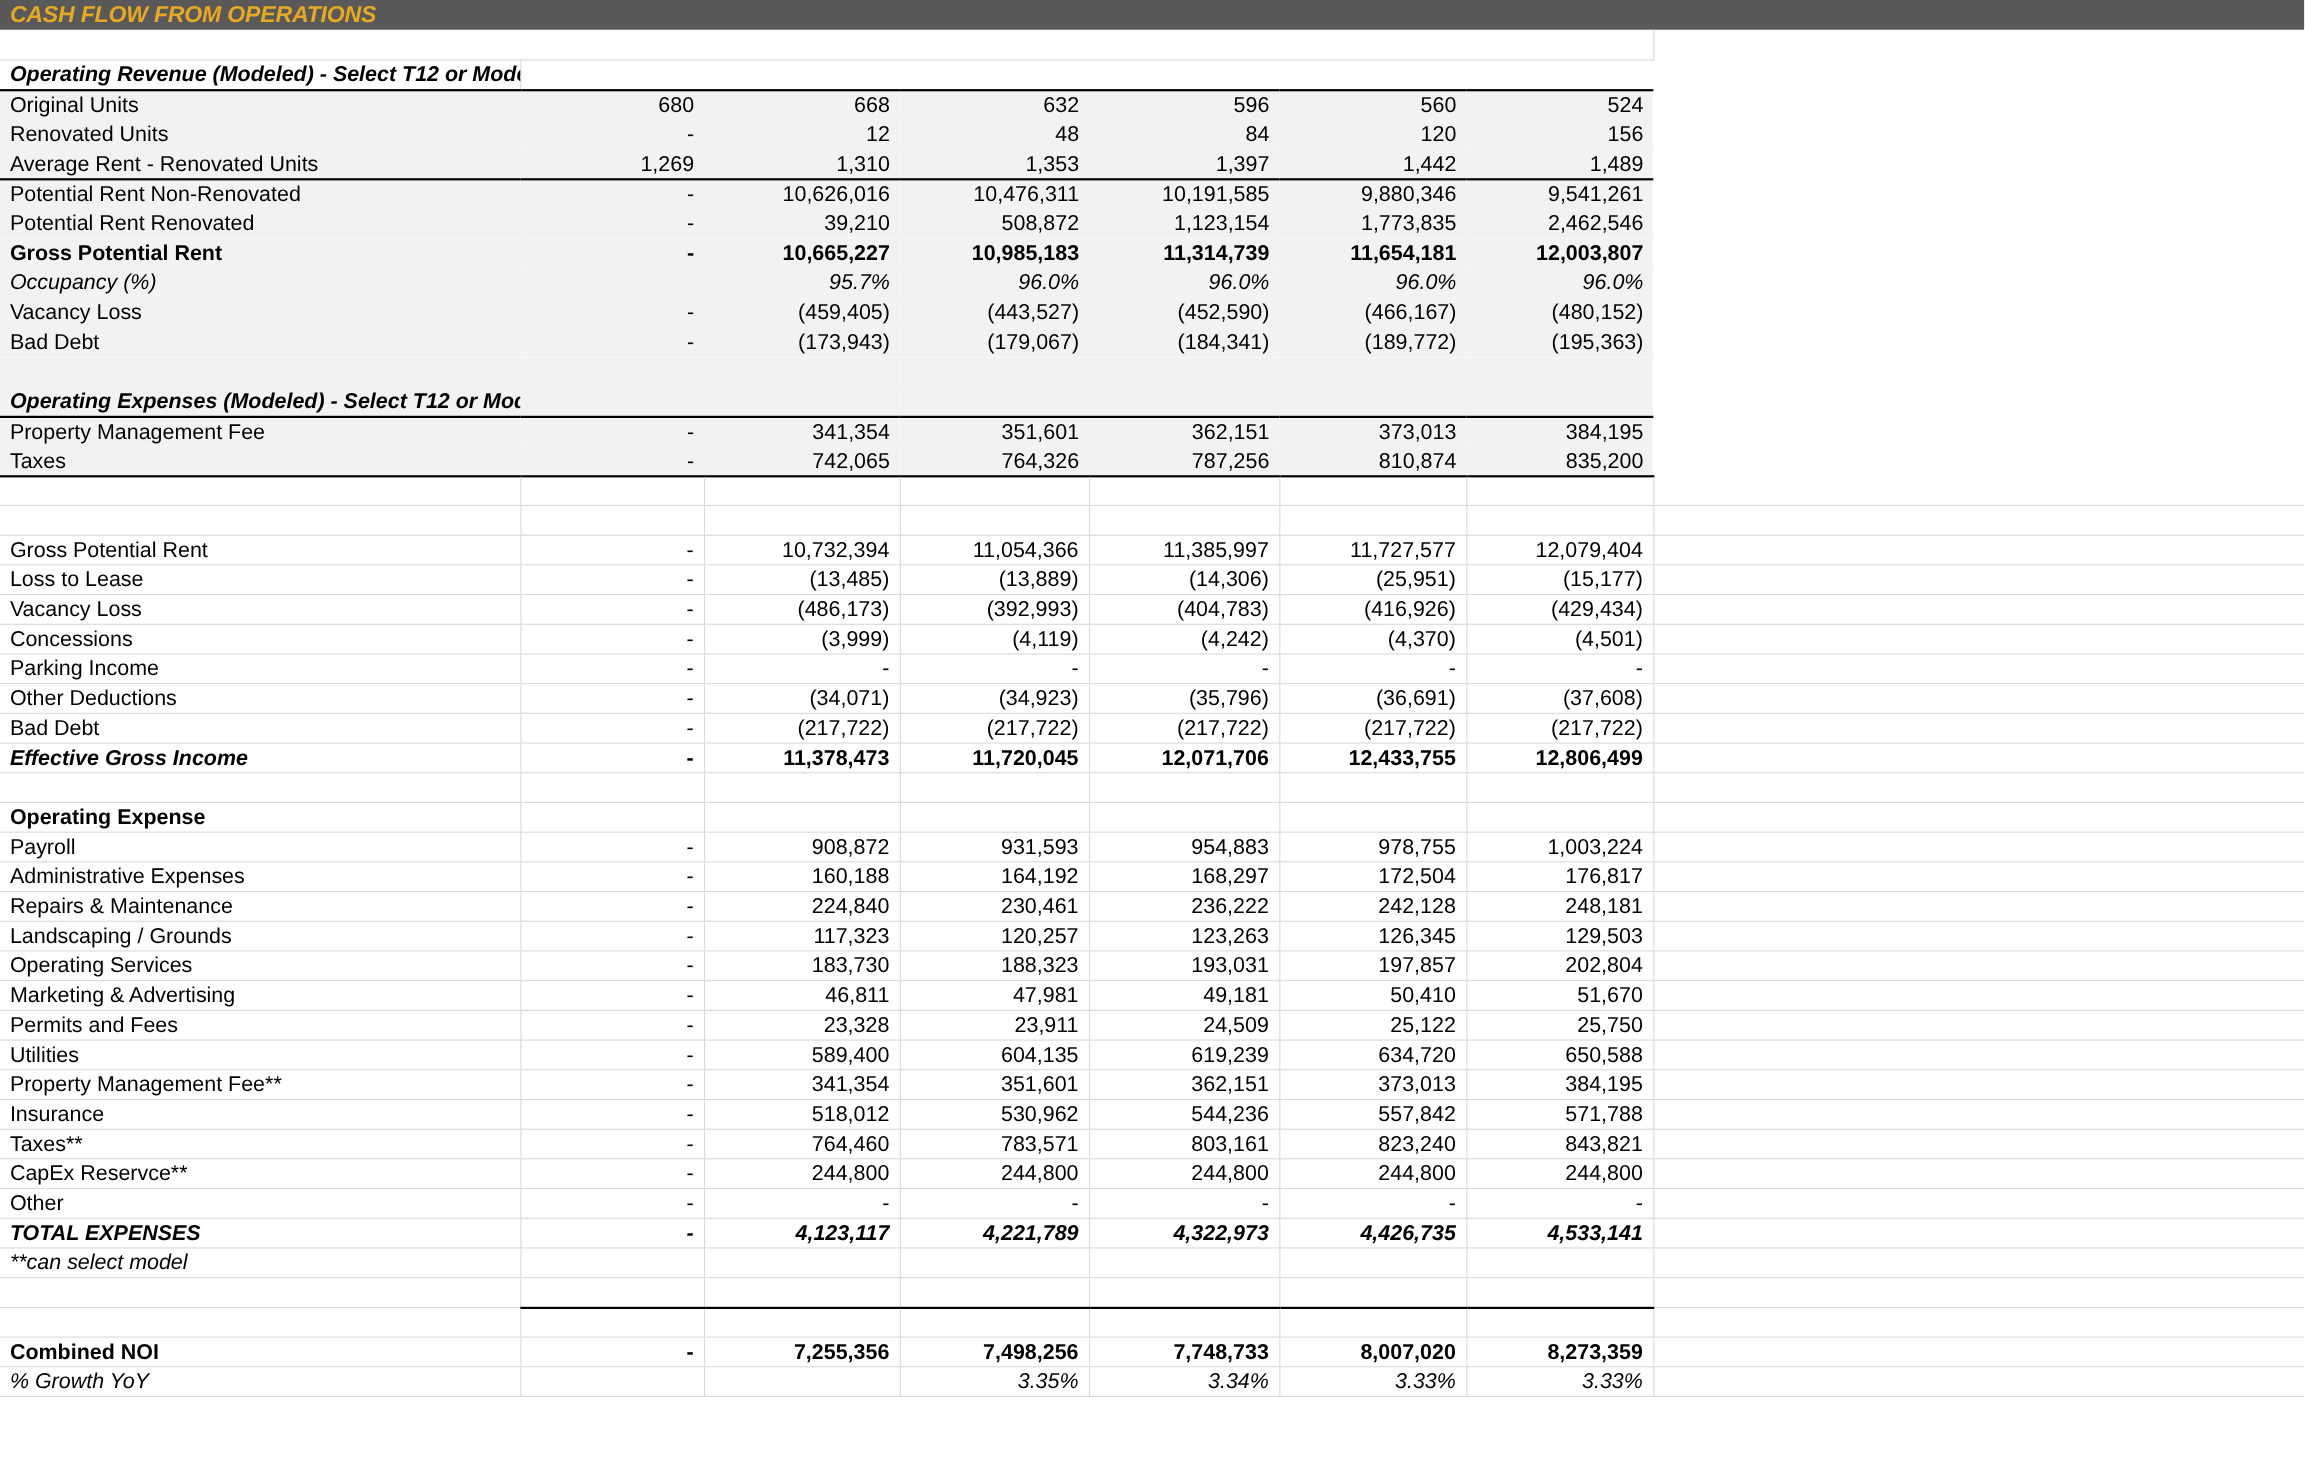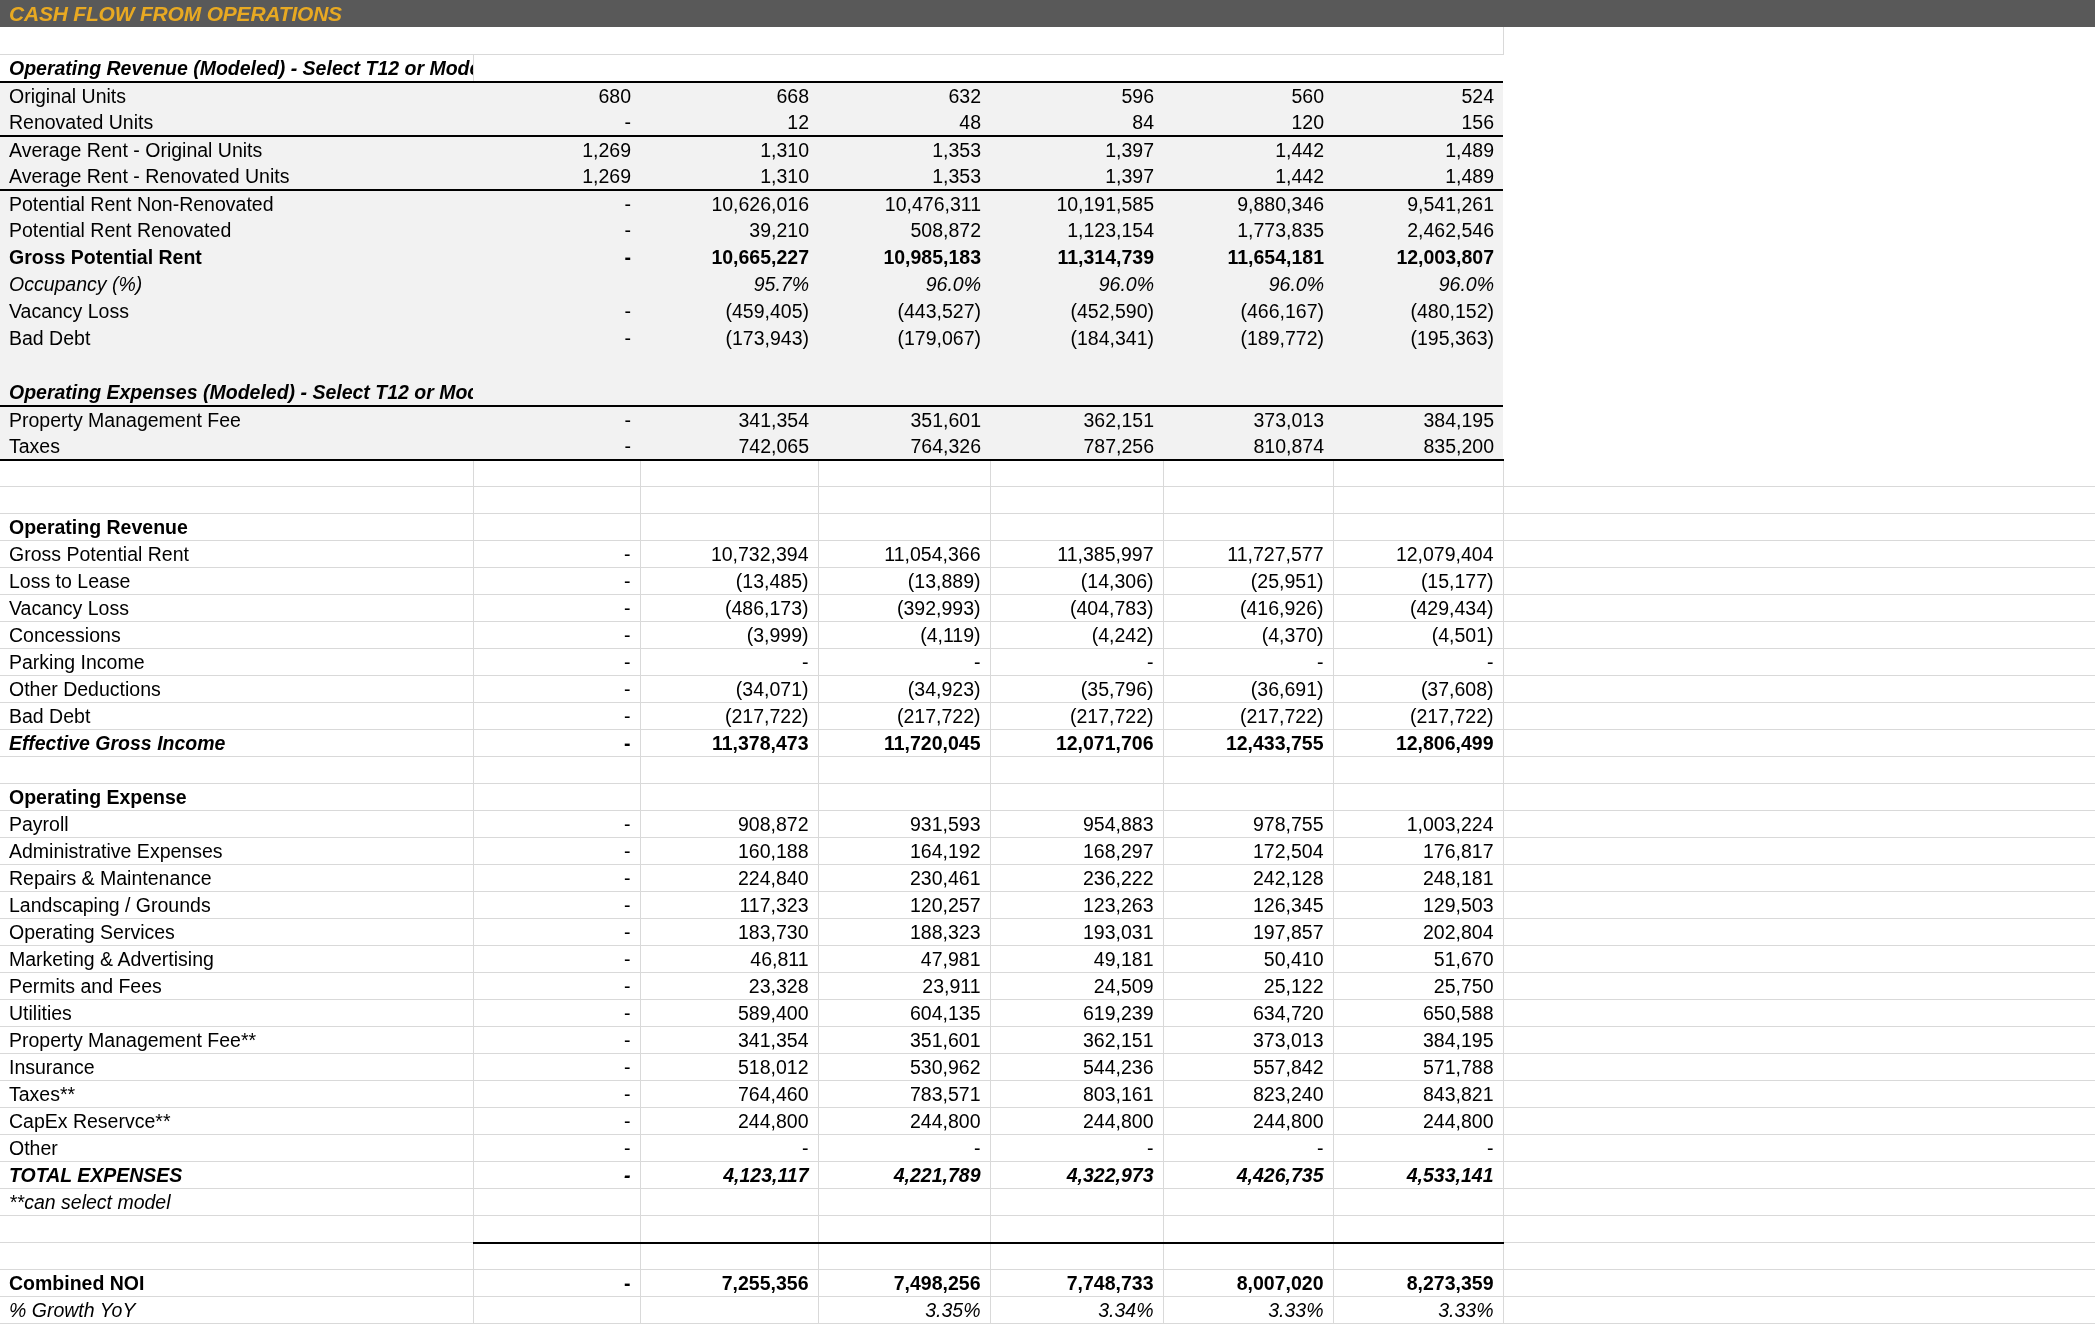--- a/index.html
+++ b/index.html
@@ -138,30 +138,20 @@
         <td class="lbl ind1">Renovated Units</td>
         <td class="num">-</td>
         <td class="num">12</td>
         <td class="num">48</td>
         <td class="num">84</td>
         <td class="num">120</td>
         <td class="num">156</td>
         <td class="whitecell"></td>
       </tr>
 
-      <tr class="shade">
-        <td class="lbl ind1 topheavy">Average Rent - Original Units</td>
-        <td class="num topheavy">1,269</td>
-        <td class="num topheavy">1,310</td>
-        <td class="num topheavy">1,353</td>
-        <td class="num topheavy">1,397</td>
-        <td class="num topheavy">1,442</td>
-        <td class="num topheavy">1,489</td>
-        <td class="whitecell"></td>
-      </tr>
 
       <tr class="shade">
         <td class="lbl ind1">Average Rent - Renovated Units</td>
         <td class="num">1,269</td>
         <td class="num">1,310</td>
         <td class="num">1,353</td>
         <td class="num">1,397</td>
         <td class="num">1,442</td>
         <td class="num">1,489</td>
         <td class="whitecell"></td>
@@ -291,30 +281,20 @@
         <td class="lbl"></td>
         <td class="num"></td>
         <td class="num"></td>
         <td class="num"></td>
         <td class="num"></td>
         <td class="num"></td>
         <td class="num"></td>
         <td class="nogl"></td>
       </tr>
 
-      <tr class="white gl">
-        <td class="lbl b">Operating Revenue</td>
-        <td class="num"></td>
-        <td class="num"></td>
-        <td class="num"></td>
-        <td class="num"></td>
-        <td class="num"></td>
-        <td class="num"></td>
-        <td class="nogl"></td>
-      </tr>
 
       <tr class="white gl">
         <td class="lbl ind1">Gross Potential Rent</td>
         <td class="num">-</td>
         <td class="num">10,732,394</td>
         <td class="num">11,054,366</td>
         <td class="num">11,385,997</td>
         <td class="num">11,727,577</td>
         <td class="num">12,079,404</td>
         <td class="nogl"></td>

